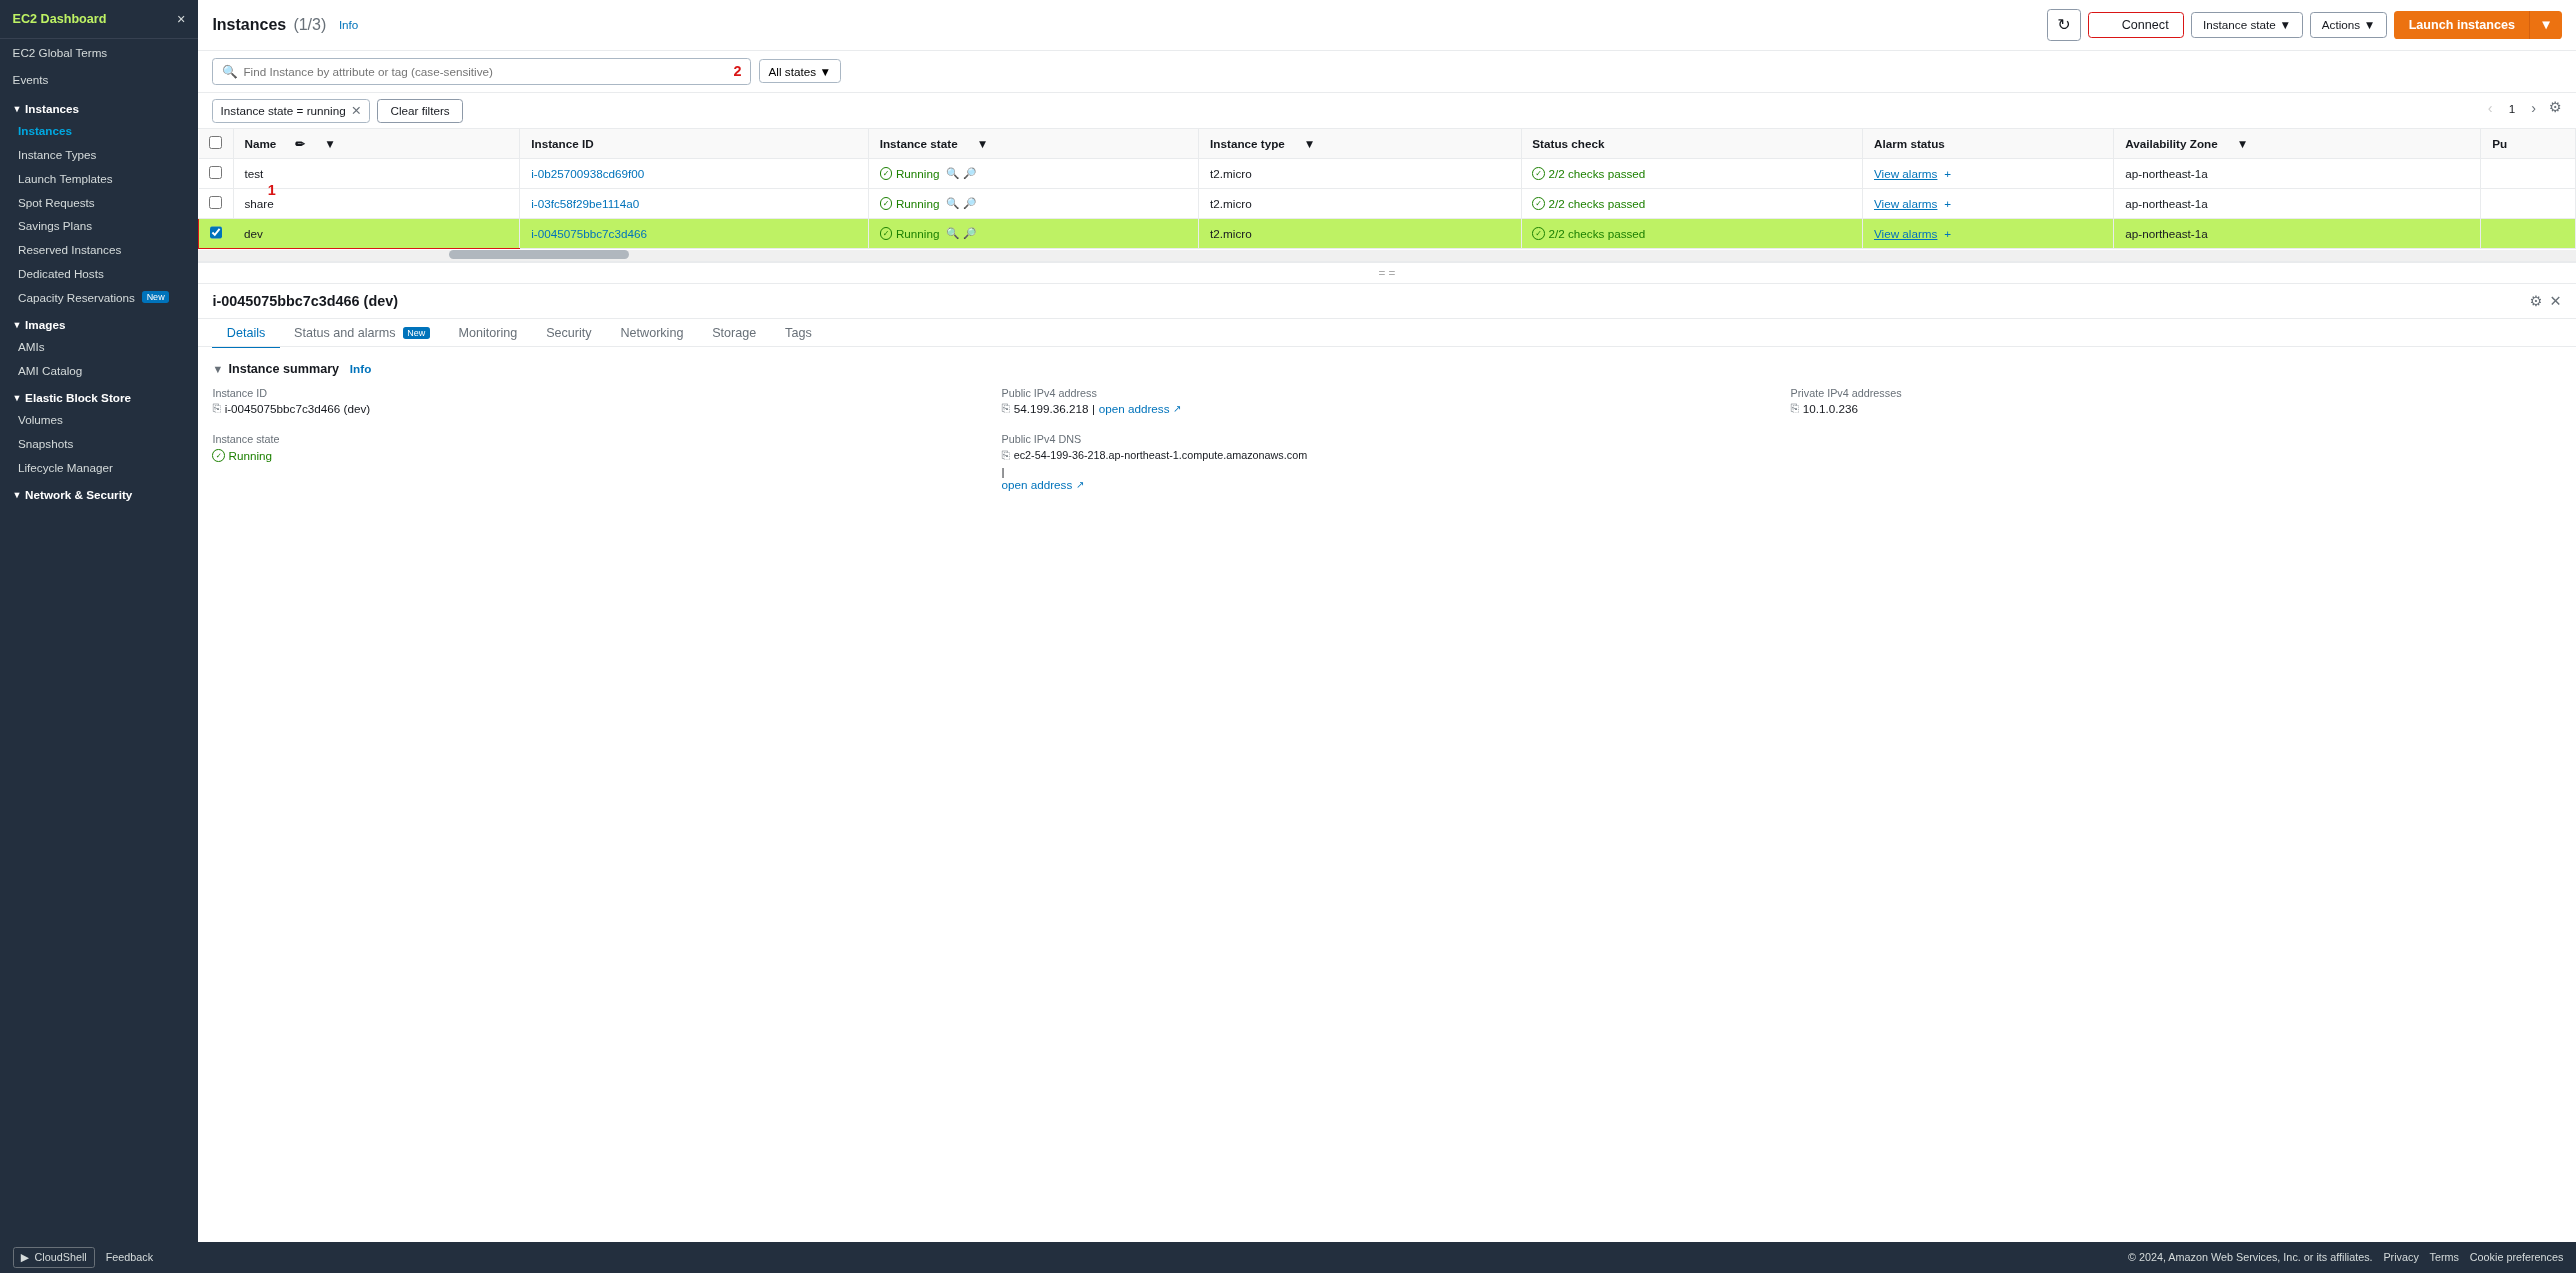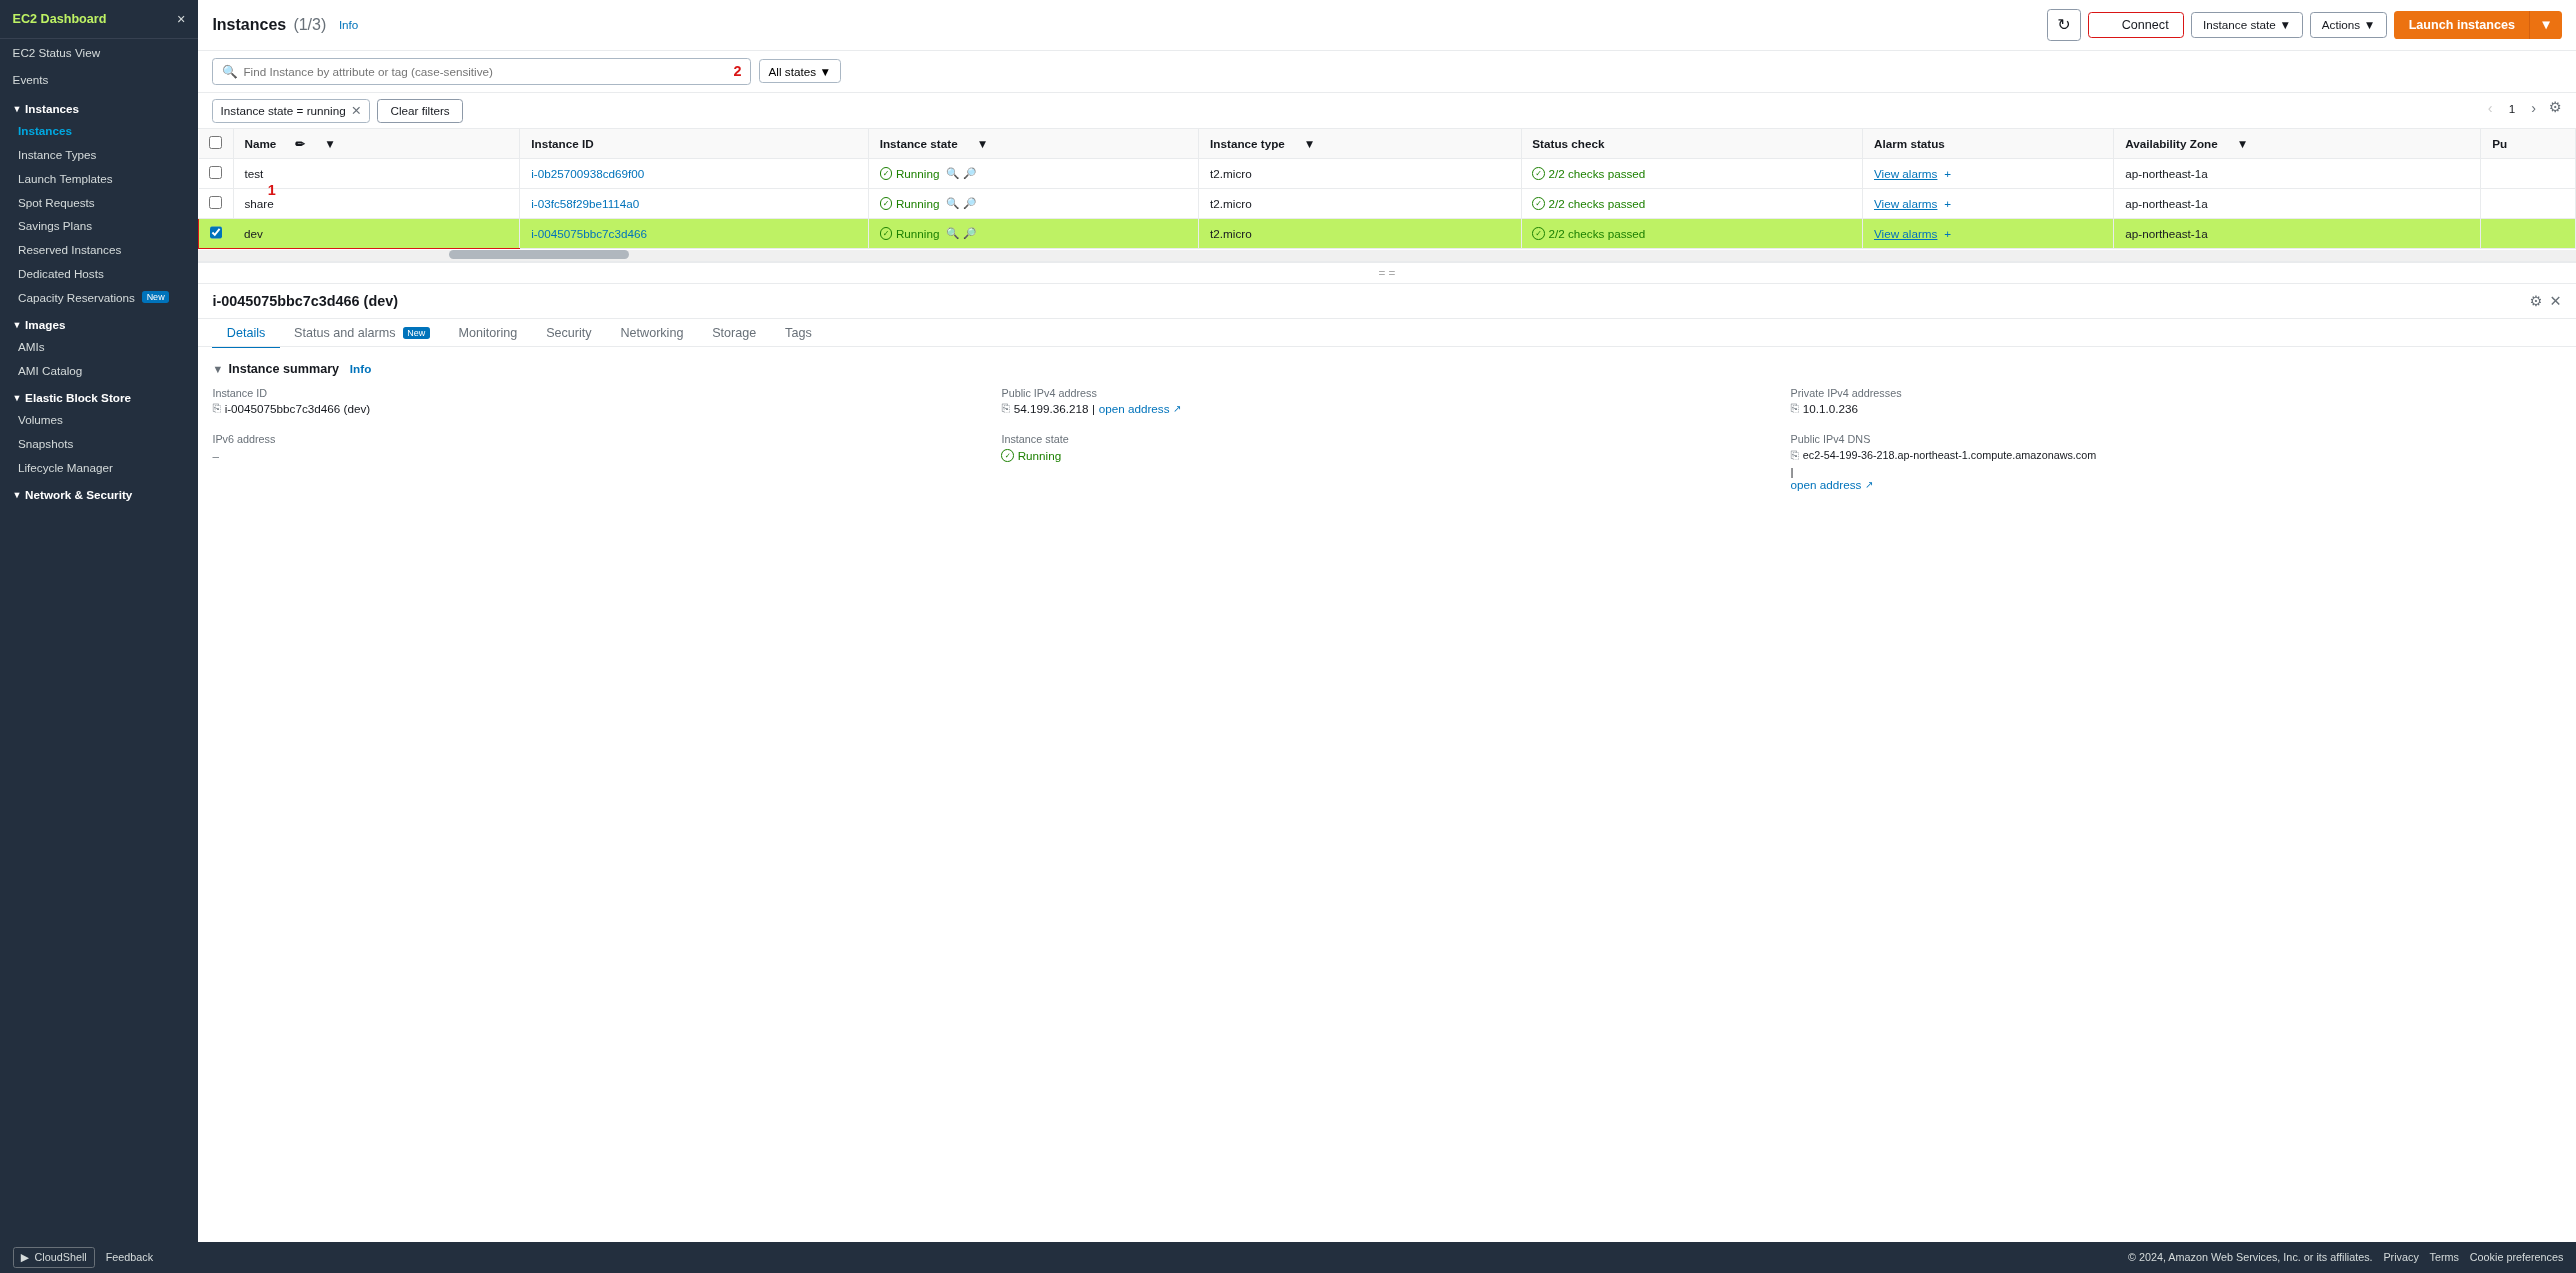--- a/index.html
+++ b/index.html
@@ -129,21 +129,21 @@
 
 <div class="app">
 
   <div class="main-layout">
 
     <div class="sidebar">
       <div class="sidebar-header">
         <span class="sidebar-title">EC2 Dashboard</span>
         <span class="sidebar-close">×</span>
       </div>
-      <div class="sidebar-item">EC2 Status View</div>
+      <div class="sidebar-item">EC2 Global Terms</div>
       <div class="sidebar-item">Events</div>
 
       <div class="sidebar-section">
         <span class="arrow">▼</span>
         <span>Instances</span>
       </div>
       <div class="sidebar-sub active" style="color:#00a8e1; font-weight:600;">Instances</div>
       <div class="sidebar-sub">Instance Types</div>
       <div class="sidebar-sub">Launch Templates</div>
       <div class="sidebar-sub">Spot Requests</div>
@@ -456,26 +456,20 @@
             </div>
 
             <div class="detail-field">
               <label>Private IPv4 addresses</label>
               <div class="value">
                 <span class="copy-icon">⎘</span>
                 <span>10.1.0.236</span>
               </div>
             </div>
 
-            <div class="detail-field">
-              <label>IPv6 address</label>
-              <div class="value">
-                <span class="dash-value">–</span>
-              </div>
-            </div>
 
             <div class="detail-field">
               <label>Instance state</label>
               <div class="value">
                 <div class="running-badge">
                   <div class="running-circle"></div>
                   <span>Running</span>
                 </div>
               </div>
             </div>

